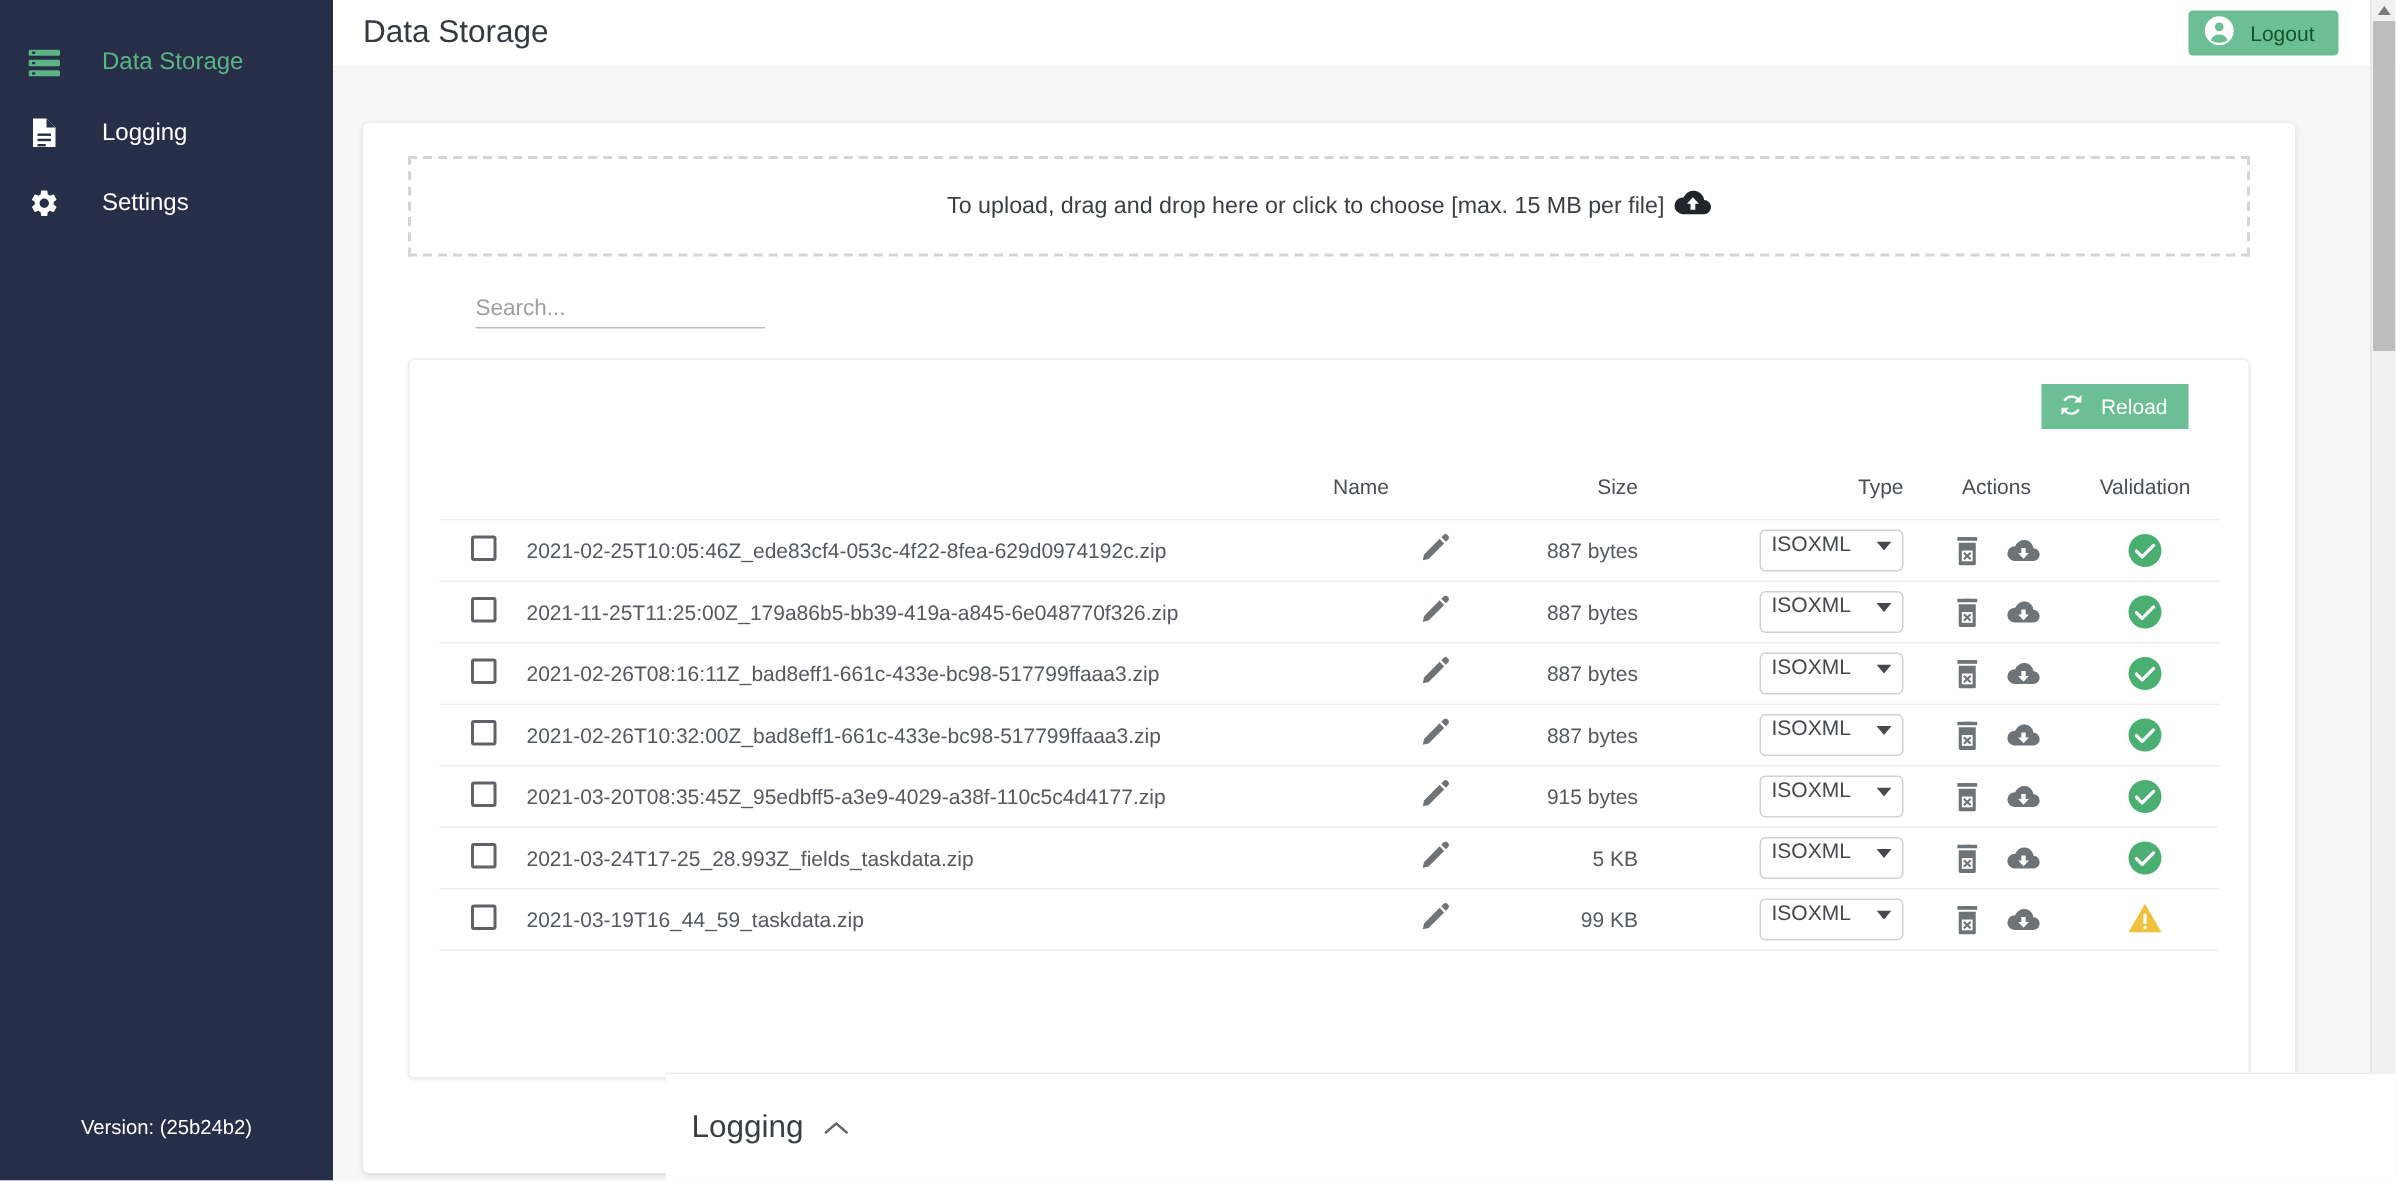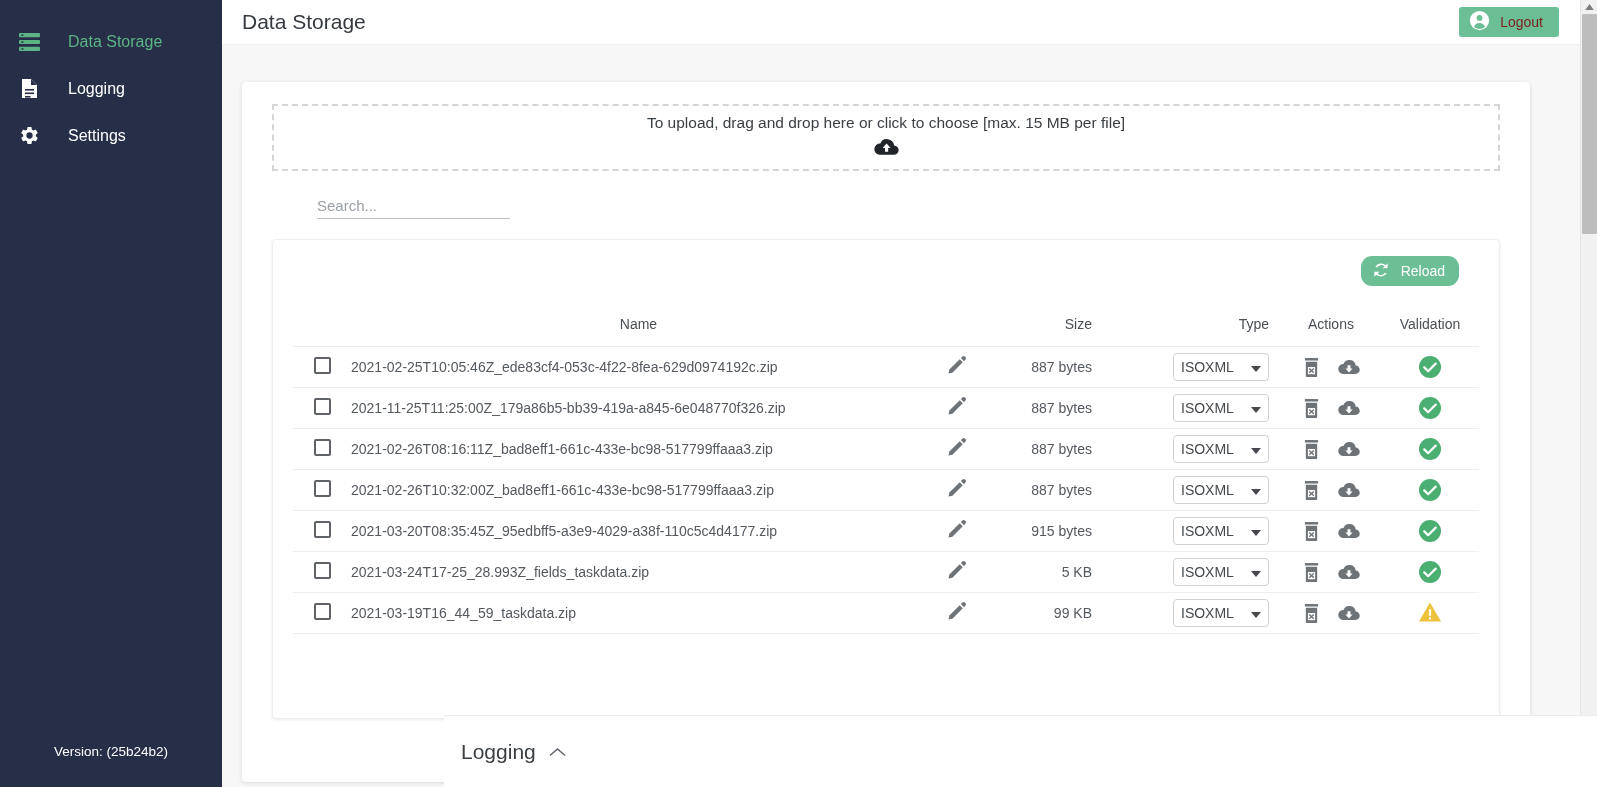--- a/index.html
+++ b/index.html
@@ -59,21 +59,21 @@
   }
   .topbar {
     height: 45px; background: #ffffff;
     display: flex; align-items: center; justify-content: space-between;
     padding: 0 10px 0 20px;
     flex: 0 0 45px;
     border-bottom: 1px solid #f0f0f0;
   }
   .page-title { font-size: 21px; color: #343a40; font-weight: 400; }
   .logout-btn {
-    background: #6cbf94; color: #7f1d1d; border: none;
+    background: #6cbf94; color: #14532d; border: none;
     height: 30px; padding: 0 16px 0 10px; border-radius: 3px;
     display: flex; align-items: center; gap: 10px;
     font-size: 14px; cursor: pointer; font-family: inherit;
     margin-right: 28px;
   }
 
   .scroll-region {
     flex: 1 1 auto; position: relative; overflow: hidden;
     background: #f7f7f7;
   }
@@ -84,21 +84,21 @@
     background: #ffffff;
     border-radius: 4px;
     box-shadow: 0 1px 4px rgba(0,0,0,.13);
     padding: 22px 30px 0 30px;
     min-height: 700px;
   }
 
   .dropzone {
     border: 2px dashed #d5d5d5;
     height: 67px;
-    display: flex; flex-direction: column; align-items: center; justify-content: center;
+    display: flex; flex-direction: row; align-items: center; justify-content: center;
     cursor: pointer;
     gap: 6px;
   }
   .dropzone-text { font-size: 15.5px; color: #3a3f44; }
 
   .search-wrap { padding: 22px 0 0 5px; margin-left: 40px; }
   .search-input {
     border: none; border-bottom: 1px solid #bdbdbd;
     width: 193px; height: 26px;
     font-size: 15px; color: #495057; outline: none;
@@ -111,36 +111,36 @@
     border: 1px solid #eeeeee;
     border-radius: 4px;
     box-shadow: 0 1px 3px rgba(0,0,0,.08);
     padding: 16px 20px 0 20px;
     min-height: 480px;
     background: #ffffff;
   }
   .reload-row { display: flex; justify-content: flex-end; padding-right: 20px; }
   .reload-btn {
     background: #6cbf94; color: #ffffff; border: none;
-    height: 30px; padding: 0 14px 0 10px; border-radius: 11px;
+    height: 30px; padding: 0 14px 0 10px; border-radius: 0;
     display: flex; align-items: center; gap: 10px;
     font-size: 14px; cursor: pointer; font-family: inherit;
   }
 
   .group-header {
     display: flex; align-items: center; gap: 9px;
     margin: 28px 0 0 13px; cursor: pointer;
     font-size: 16px; color: #3a3f44;
   }
 
   table.files { width: 100%; border-collapse: collapse; margin-top: 22px; }
   table.files thead th {
     font-size: 14px; color: #4a4f55; font-weight: 400;
     padding: 8px 0 14px 0; border-bottom: 1px solid #eeeeee;
-    text-align: center;
+    text-align: right;
   }
   table.files tbody td {
     font-size: 14px; color: #54595f;
     padding: 0; height: 41px;
     border-bottom: 1px solid #eeeeee;
     vertical-align: middle;
   }
   .col-check { width: 58px; text-align: center !important; }
   .col-name  { }
   .col-edit  { width: 60px; text-align: center !important; }
@@ -148,21 +148,21 @@
   .col-type  { width: 185px; text-align: right !important; padding-right: 12px !important; }
   .col-act   { width: 100px; text-align: center !important; }
   .col-val   { width: 98px; text-align: center !important; }
 
   .chk {
     width: 17px; height: 17px; border: 2px solid #5f6368;
     border-radius: 2px; display: inline-block; cursor: pointer;
     background: #ffffff;
   }
   .type-select {
-    display: inline-flex; align-items: center; justify-content: space-between;
+    display: inline-flex; align-items: flex-start; justify-content: space-between;
     border: 1px solid #cfd2d5; border-radius: 4px;
     height: 28px; width: 96px; padding: 0 7px;
     font-size: 14px; color: #45494e; cursor: pointer; background: #fff;
   }
   .actions-cell { display: flex; align-items: center; justify-content: center; gap: 18px; }
   .icon-btn { cursor: pointer; line-height: 0; }
 
   .badge-ok {
     width: 22px; height: 22px; border-radius: 50%;
     background: #4caf72; display: inline-flex; align-items: center; justify-content: center;

